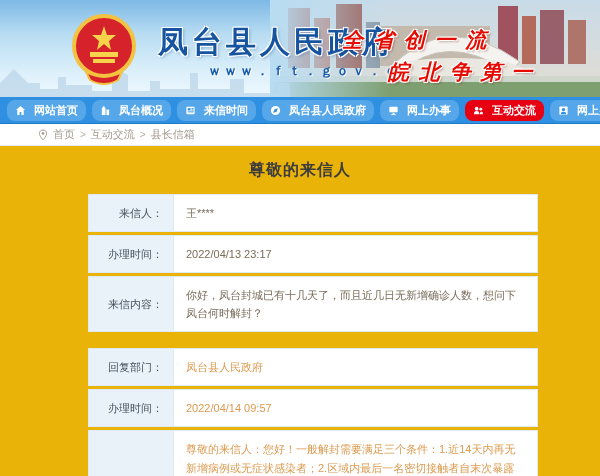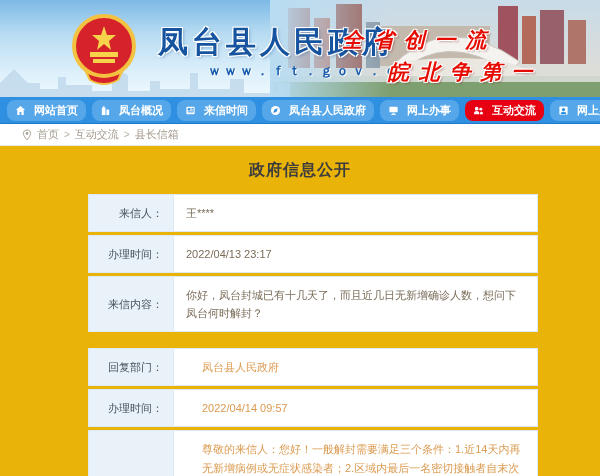--- a/index.html
+++ b/index.html
@@ -33,42 +33,42 @@
   .nav-item { display:flex; align-items:center; gap:8px; height:21px; padding:0 8px;
     margin-right:6px; background:#55a7e9; border-radius:8px; color:#fff; font-size:11px;
     font-weight:bold; white-space:nowrap; cursor:pointer; }
   .nav-item.active { background:#e60012; }
   .nav-item svg { width:11px; height:11px; flex:0 0 auto; }
   .nav-search { display:flex; align-items:center; margin-left:auto; height:21px; }
   .search-box { display:flex; align-items:center; width:104px; height:21px; background:#fff;
     border-radius:2px 0 0 2px; padding:0 4px; gap:3px; }
 
   
-  .breadcrumb { display:flex; align-items:center; gap:5px; height:22px; padding:0 0 0 22px;
+  .breadcrumb { display:flex; align-items:center; gap:5px; height:22px; padding:0 0 0 38px;
     border-bottom:1px solid #e9e9e9; font-size:11px; color:#a49a8e; background:#fff; }
   .crumb { color:#a49a8e; cursor:pointer; }
   .crumb-sep { color:#b9b1a6; font-size:10px; }
   .breadcrumb svg { width:10px; height:12px; }
 
   
   .page-title { text-align:center; font-size:16px; font-weight:bold; color:#3d3d3d;
     margin:14px 0 13px 0; letter-spacing:1px; }
 
   
   .content { width:476px; margin:0 auto; }
   .info-table { display:flex; flex-direction:column; gap:3px; margin-bottom:16px;padding-left:26px; }
   .info-row { display:flex; border:1px solid #ddeaf5; background:#fff; }
   .info-label { flex:0 0 85px; background:#e9f2f9; color:#47525c; font-size:11px;
     display:flex; align-items:center; justify-content:flex-end; padding:9px 10px 9px 4px;
     border-right:1px solid #ddeaf5; }
   .info-value { flex:1; display:flex; align-items:center; padding:9px 12px;
     font-size:11px; color:#7a6c59; line-height:18px; }
   .letter-block .info-row { min-height:31px; }
   .reply-block .info-value { color:#db9a4f; }
-  .reply-block .info-row { min-height:31px;gap:16px; }
+  .reply-block .info-row { min-height:31px; }
   .reply-content-row .info-value { line-height:19px; }
 </style>
 </head>
 <body>
 
 <div class="page">
 
   <header class="banner">
     <div class="banner-photo">
       <svg width="330" height="97" viewBox="0 0 330 97" preserveAspectRatio="none">
@@ -185,21 +185,21 @@
         <path d="M5 1 C7.2 1 8.6 2.6 8.6 4.5 C8.6 7 5 11 5 11 C5 11 1.4 7 1.4 4.5 C1.4 2.6 2.8 1 5 1 Z" fill="none" stroke="#a49a8e" stroke-width="1"></path>
         <circle cx="5" cy="4.4" r="1.3" fill="#a49a8e"></circle>
       </svg>
     <span class="crumb">首页</span>
     <span class="crumb-sep">&gt;</span>
     <span class="crumb">互动交流</span>
     <span class="crumb-sep">&gt;</span>
     <span class="crumb">县长信箱</span>
   </div>
 
-  <h1 class="page-title">政府信息公开</h1>
+  <h1 class="page-title">尊敬的来信人</h1>
 
   <main class="content">
 
     <section class="info-table letter-block">
       <div class="info-row">
         <div class="info-label">来信人：</div>
         <div class="info-value">王****</div>
       </div>
       <div class="info-row">
         <div class="info-label">办理时间：</div>

